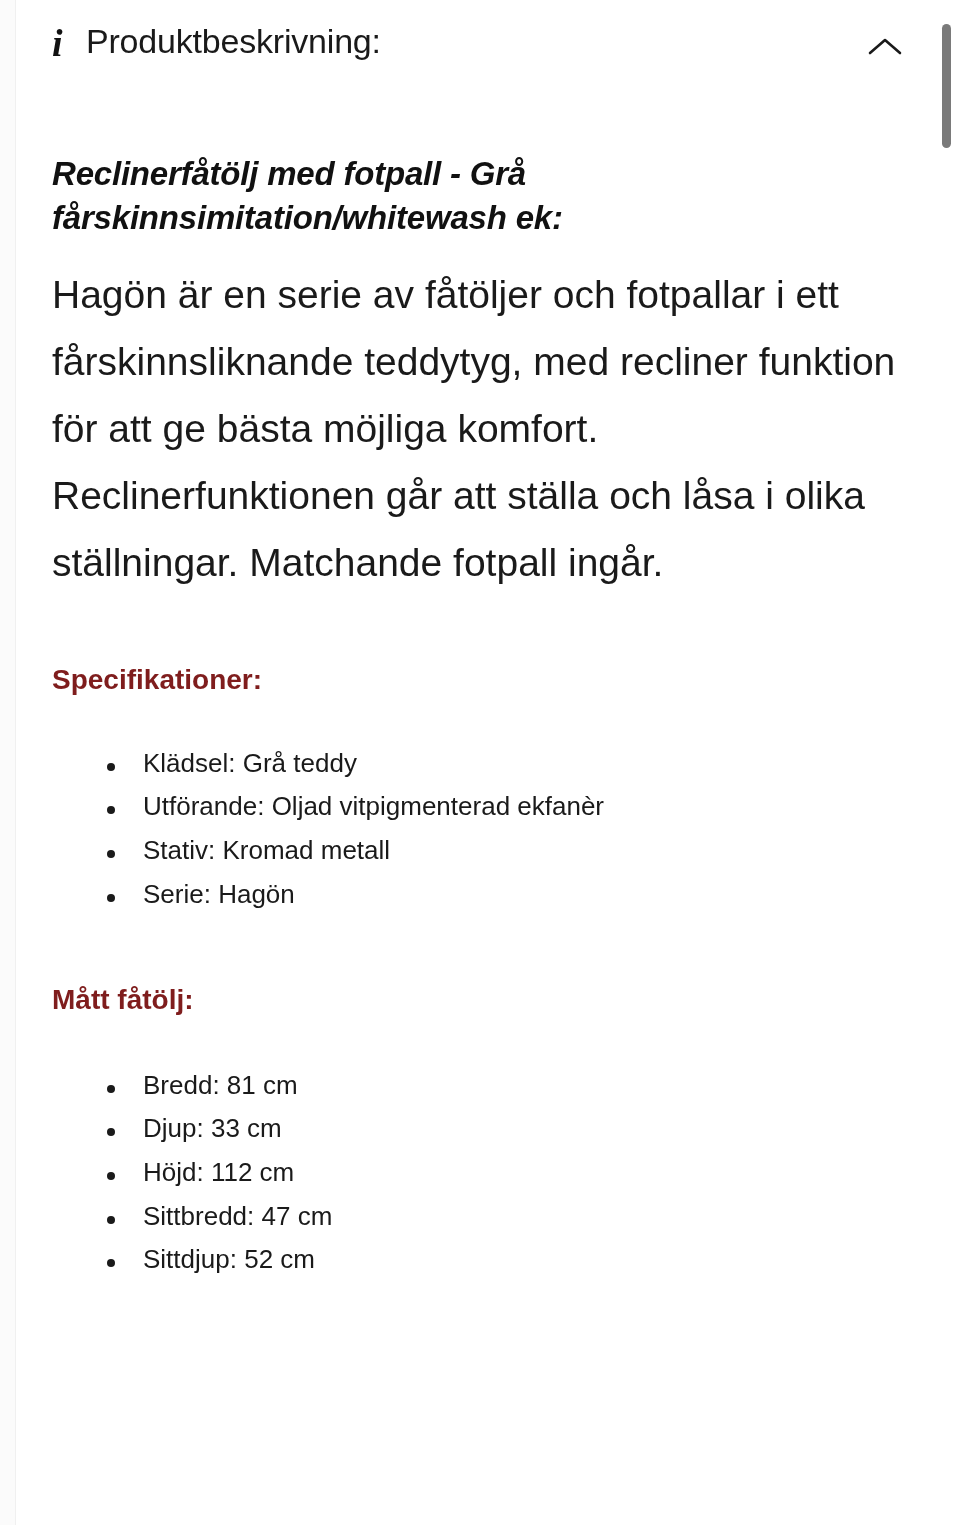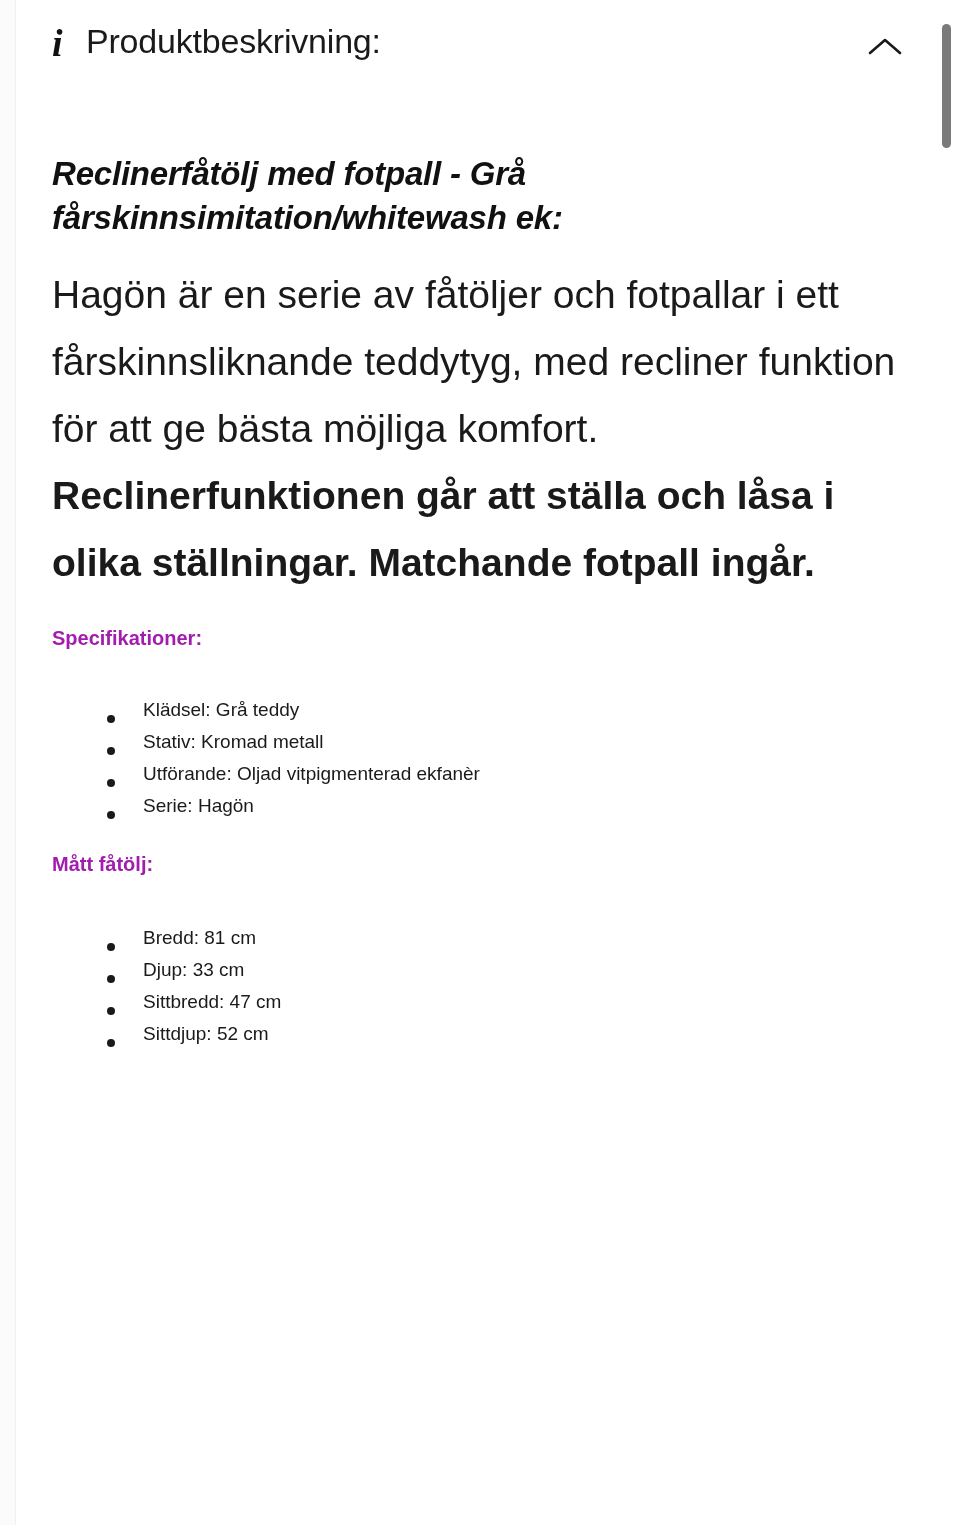--- a/index.html
+++ b/index.html
@@ -125,40 +125,40 @@
   }
 
   .body-para {
     font-size: 39px;
     font-weight: 400;
     line-height: 1.72;
     color: #1a1a1a;
     margin: 22px 0 0 0;
     max-width: 855px;
   }
-  .body-para.tight { margin-top: 0; font-weight: bold; }
+  .body-para.tight { margin-top: 0; }
 
   .section-heading {
-    font-size: 20px;
+    font-size: 28px;
     font-weight: 700;
     line-height: 1.4;
-    color: #a21caf;
-    margin: 28px 0 0 0;
+    color: #7f1d1d;
+    margin: 64px 0 0 0;
   }
 
   ul.spec-list {
     list-style: none;
     margin: 42px 0 0 0;
     padding: 0;
   }
   ul.spec-list.dims { margin-top: 44px; }
 
   ul.spec-list li {
     position: relative;
-    font-size: 19px;
+    font-size: 26px;
     line-height: 1.68;
     color: #1a1a1a;
     padding-left: 91px;
     margin: 0;
   }
   ul.spec-list li::before {
     content: "";
     position: absolute;
     left: 55px;
     top: 21px;
@@ -191,30 +191,31 @@
 
     <p class="body-para">Hagön är en serie av fåtöljer och fotpallar i ett fårskinnsliknande teddytyg, med recliner funktion för att ge bästa möjliga komfort.</p>
 
 
     <p class="body-para tight">Reclinerfunktionen går att ställa och låsa i olika ställningar. Matchande fotpall ingår.</p>
 
     <h3 class="section-heading">Specifikationer:</h3>
 
     <ul class="spec-list">
       <li>Klädsel: Grå teddy</li>
+      <li>Utförande: Oljad vitpigmenterad ekfanèr</li>
       <li>Stativ: Kromad metall</li>
-      <li>Utförande: Oljad vitpigmenterad ekfanèr</li>
       <li>Serie: Hagön</li>
     </ul>
 
     <h3 class="section-heading">Mått fåtölj:</h3>
 
     <ul class="spec-list dims">
       <li>Bredd: 81 cm</li>
       <li>Djup: 33 cm</li>
+      <li>Höjd: 112 cm</li>
       <li>Sittbredd: 47 cm</li>
       <li>Sittdjup: 52 cm</li>
     </ul>
 
   </div>
 
   <div id="scrollbar-track"></div>
   <div id="scrollbar-thumb"></div>
 
 </div>

